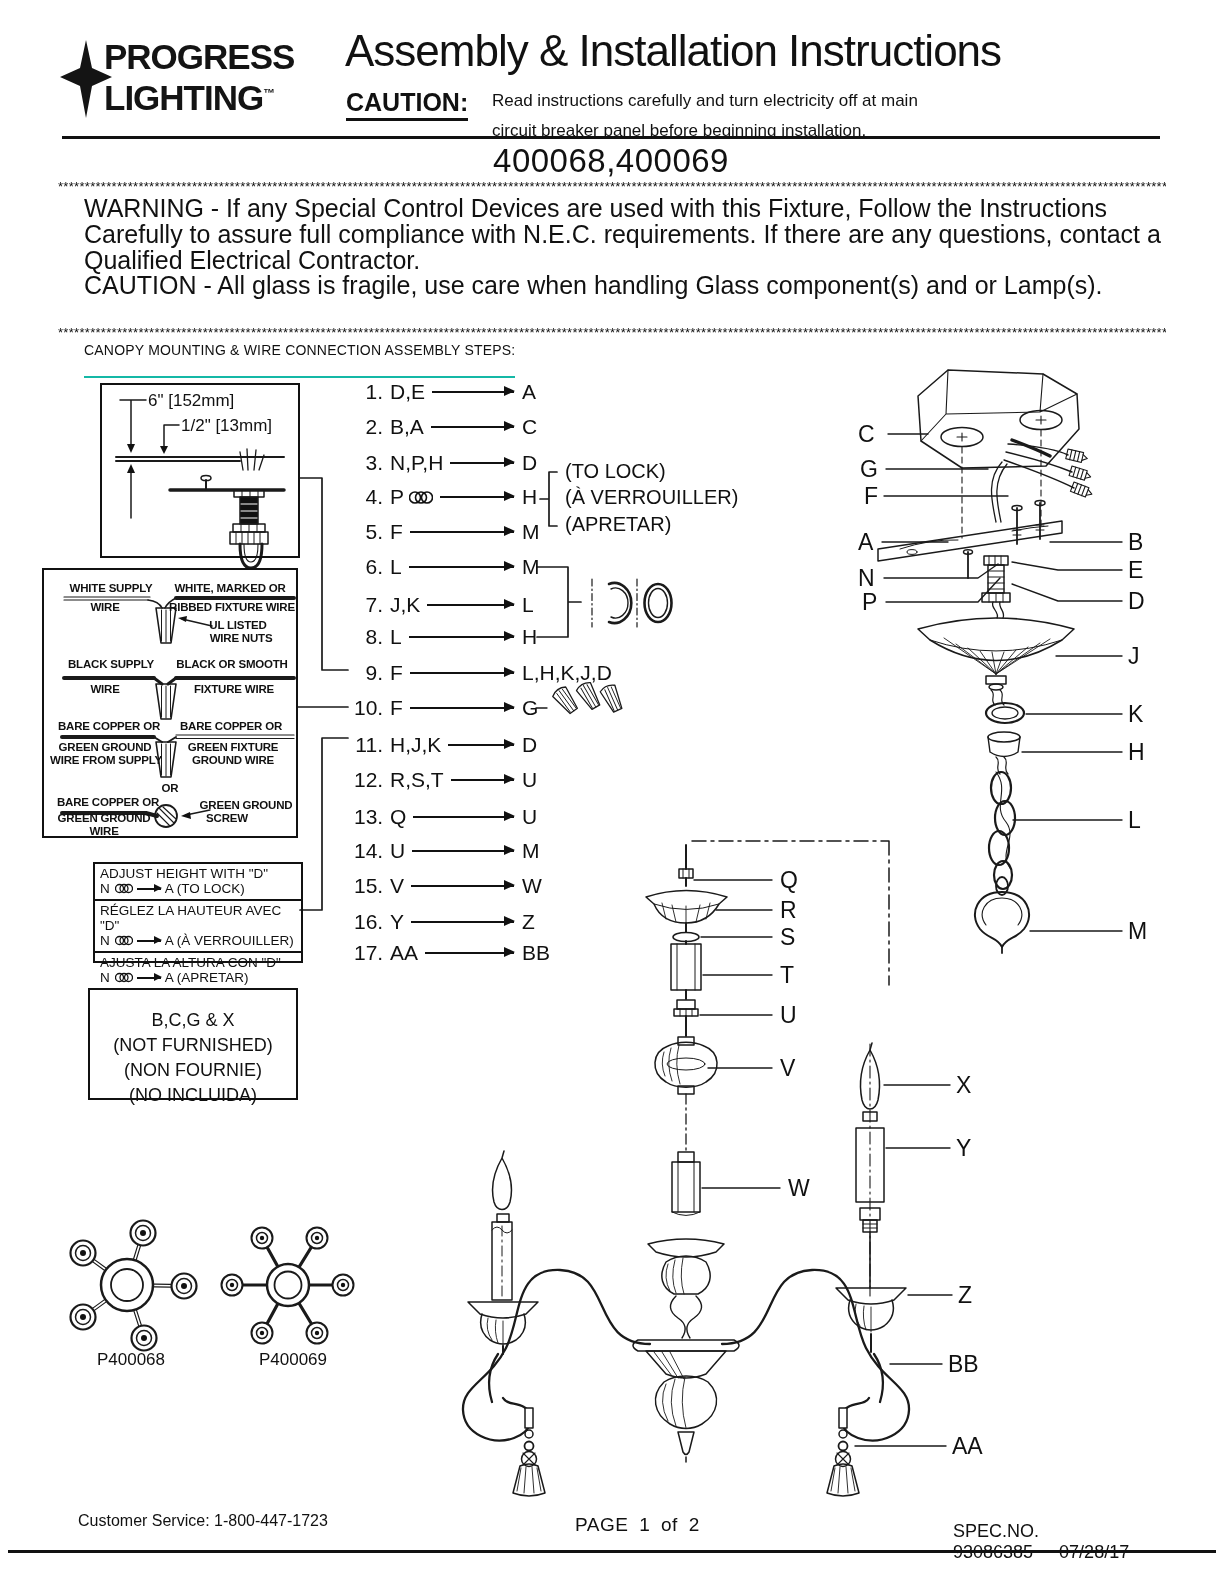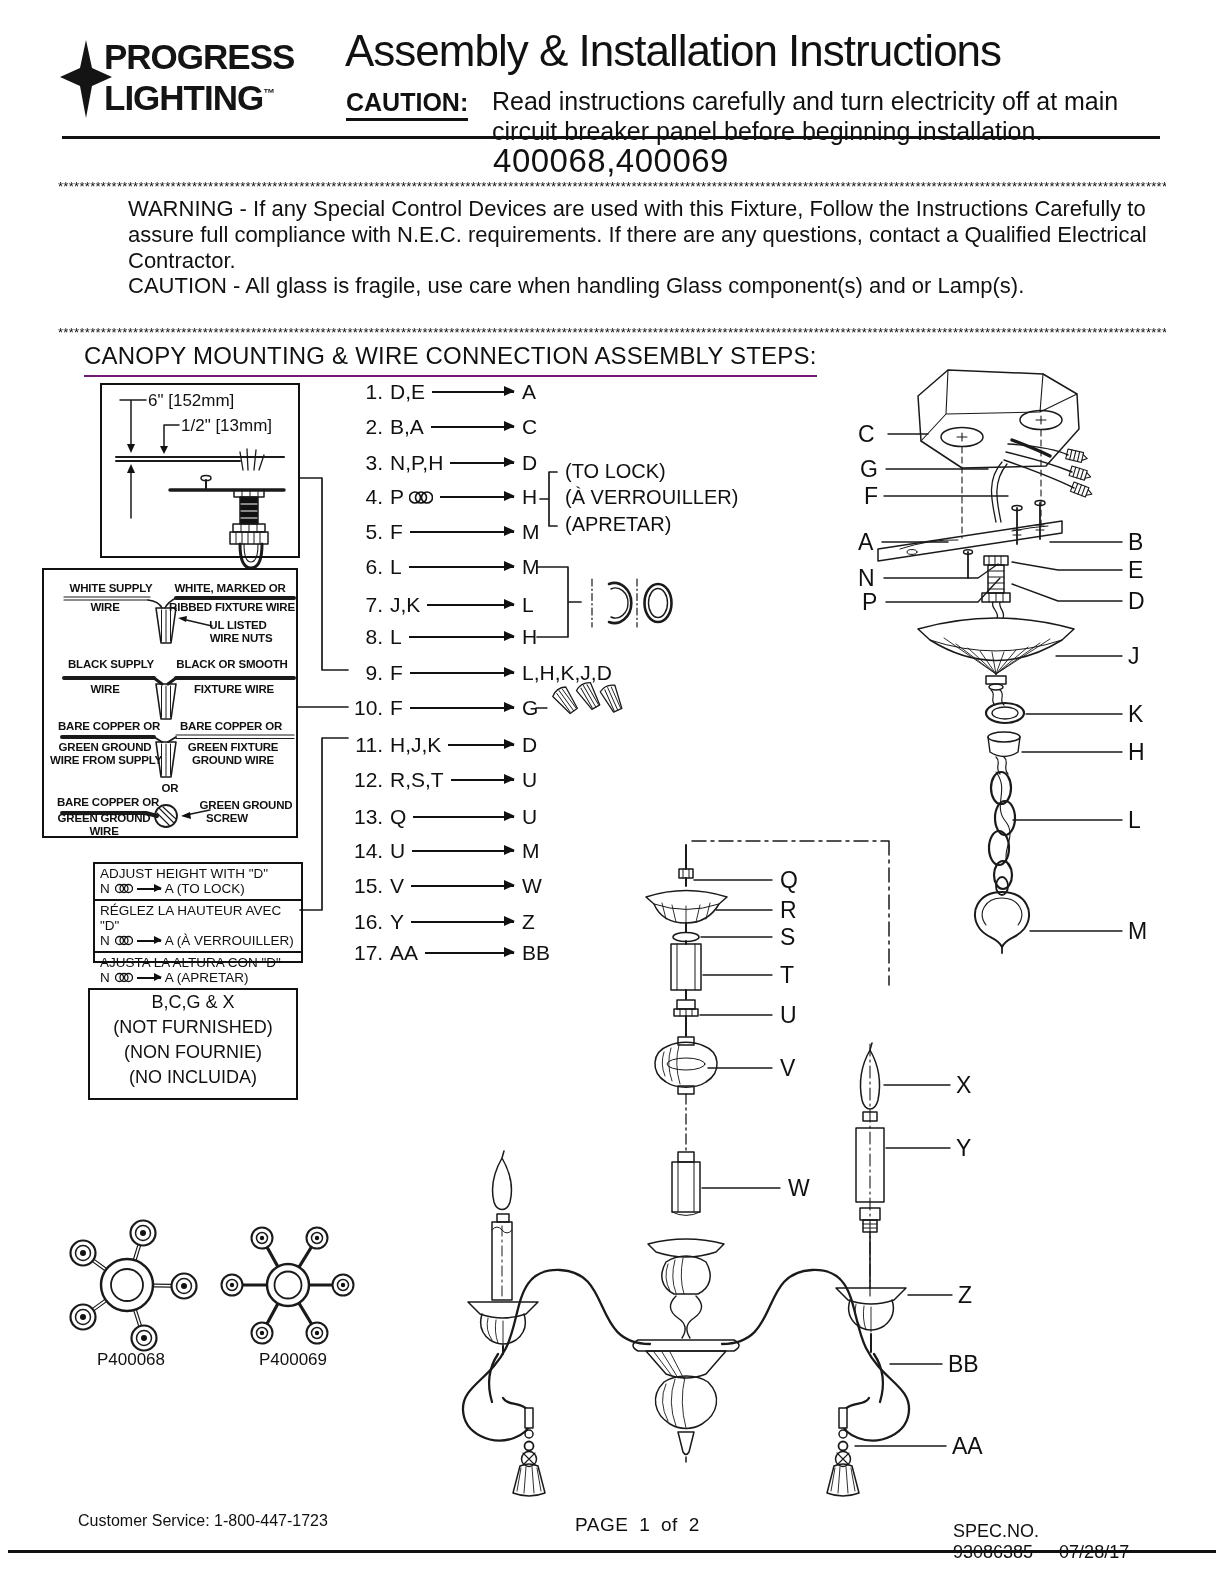--- a/index.html
+++ b/index.html
@@ -9,31 +9,31 @@
   #diagram { position:absolute; left:0; top:0; width:1224px; height:1584px; pointer-events:none; }
 
   
   #logo-star { position:absolute; left:60px; top:40px; }
   #brand-text { position:absolute; left:104px; top:38px; font-weight:800; font-size:35px;
                 letter-spacing:-1px; line-height:37px; color:#141414; }
   #brand-text sup { font-size:12px; }
   #doc-title { position:absolute; left:345px; top:26px; font-size:44px; letter-spacing:-1px; }
   #caution-label { position:absolute; left:346px; top:88px; font-size:25px; font-weight:bold;
                    border-bottom:3px solid #111; padding-bottom:1px; }
-  #caution-text { position:absolute; left:492px; top:86px; font-size:25px; line-height:30px; width:640px; }
+  #caution-text { position:absolute; left:492px; top:86px; font-size:17px; line-height:30px; width:640px; }
   #header-rule { position:absolute; left:62px; top:136px; width:1098px; height:3px; background:#111; }
   #models { position:absolute; left:62px; top:142px; width:1098px; text-align:center; font-size:33px; letter-spacing:.5px; }
 
   .sep { position:absolute; left:58px; width:1108px; font-size:13px; line-height:13px;
          white-space:nowrap; overflow:hidden; letter-spacing:.3px; }
   #sep1 { top:180px; } #sep2 { top:326px; }
 
-  #warnings { position:absolute; left:84px; top:196px; width:1078px; font-size:22px; line-height:25.8px;margin-left:44px; }
-  #section-heading { position:absolute; left:84px; top:342px; font-size:24px; font-weight:500;
-                     letter-spacing:.2px; border-bottom:2px solid #701a75; padding-bottom:5px; }
+  #warnings { position:absolute; left:84px; top:196px; width:1078px; font-size:25px; line-height:25.8px; }
+  #section-heading { position:absolute; left:84px; top:342px; font-size:14px; font-weight:500;
+                     letter-spacing:.2px; border-bottom:2px solid #14b8a6; padding-bottom:18px; }
 
   
   .step-row { position:absolute; left:354px; width:160px; height:26px; display:flex; align-items:center; font-size:21px; }
   .step-num { width:36px; text-align:right; padding-right:7px; flex:none; }
   .step-from { flex:none; white-space:nowrap; }
   .step-arrow { flex:1; min-width:12px; height:2.2px; background:#111; position:relative; margin-left:7px; }
   .step-arrow::after { content:""; position:absolute; right:-1px; top:-4.6px; width:0; height:0;
       border-left:11px solid #111; border-top:5.5px solid transparent; border-bottom:5.5px solid transparent; }
   .step-to { position:absolute; left:168px; white-space:nowrap; }
   .coil { flex:none; margin-left:5px; }
@@ -44,21 +44,21 @@
   #box1 { left:100px; top:383px; width:200px; height:175px; }
   #box2 { left:42px;  top:568px; width:256px; height:270px; }
   #box3 { left:93px;  top:862px; width:210px; height:101px; font-size:13.5px; }
   #box3 .arow { padding:2px 5px 3px 5px; border-bottom:2px solid #111; line-height:15px; }
   #box3 .arow:last-child { border-bottom:none; }
   #box3 .aline2 { display:flex; align-items:center; }
   #box3 .aarrow { width:24px; height:2px; background:#111; position:relative; margin:0 4px; flex:none; }
   #box3 .aarrow::after { content:""; position:absolute; right:-1px; top:-3.5px;
       border-left:8px solid #111; border-top:4px solid transparent; border-bottom:4px solid transparent; }
   #box4 { left:88px; top:988px; width:210px; height:112px; text-align:center; font-size:18px;
-          line-height:25px; padding-top:0; }
+          line-height:25px; padding-top:18px; }
 
   .dim { position:absolute; font-size:17px; white-space:nowrap; }
   .wl  { position:absolute; transform:translateX(-50%); font-size:11.5px; font-weight:700;
          white-space:nowrap; letter-spacing:-.2px; }
 
   .hub-label { position:absolute; font-size:17px; transform:translateX(-50%); }
 
   
   #footer-cs   { position:absolute; left:78px;  top:1512px; font-size:16px; }
   #footer-page { position:absolute; left:575px; top:1514px; font-size:19px; word-spacing:5px; letter-spacing:.5px; }

